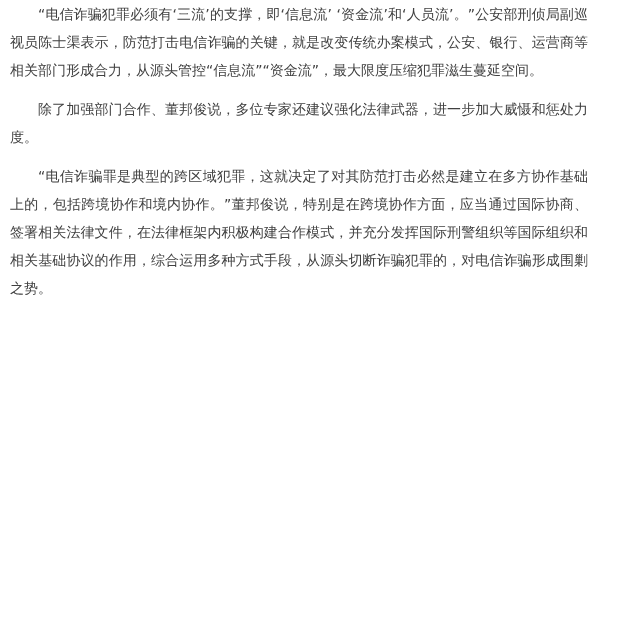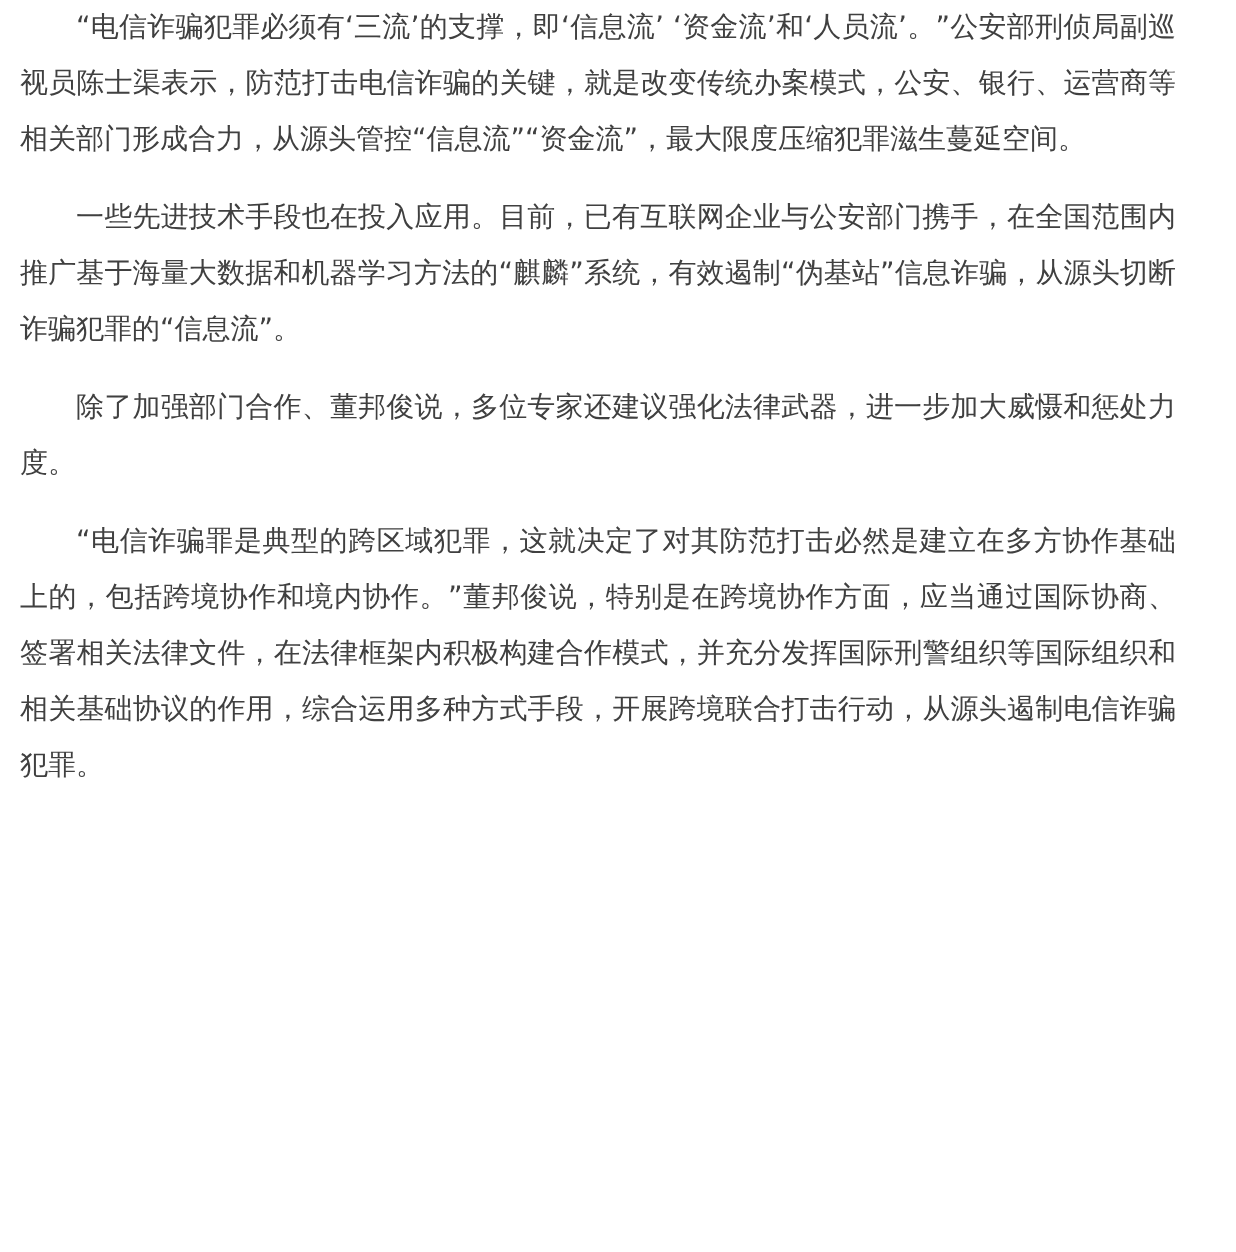--- a/index.html
+++ b/index.html
@@ -29,16 +29,15 @@
     text-align: justify;
     letter-spacing: 0;
     word-break: break-all;
   }
 </style>
 </head>
 <body>
 
 <div class="article-page">
   <p>“电信诈骗犯罪必须有‘三流’的支撑，即‘信息流’ ‘资金流’和‘人员流’。”公安部刑侦局副巡视员陈士渠表示，防范打击电信诈骗的关键，就是改变传统办案模式，公安、银行、运营商等相关部门形成合力，从源头管控“信息流”“资金流”，最大限度压缩犯罪滋生蔓延空间。</p>
-  <p>一些先进技术手段也在投入应用。目前，已有互联网企业与公安部门携手，在全国范围内推广基于海量大数据和机器学习方法的“麒麟”系统，有效遏制“伪基站”信息诈骗，从源头切断诈骗犯罪的“信息流”。</p>
   <p>除了加强部门合作、董邦俊说，多位专家还建议强化法律武器，进一步加大威慑和惩处力度。</p>
-  <p>“电信诈骗罪是典型的跨区域犯罪，这就决定了对其防范打击必然是建立在多方协作基础上的，包括跨境协作和境内协作。”董邦俊说，特别是在跨境协作方面，应当通过国际协商、签署相关法律文件，在法律框架内积极构建合作模式，并充分发挥国际刑警组织等国际组织和相关基础协议的作用，综合运用多种方式手段，开展跨境联合打击行动，从源头遏制电信诈骗犯罪。</p>
+  <p>“电信诈骗罪是典型的跨区域犯罪，这就决定了对其防范打击必然是建立在多方协作基础上的，包括跨境协作和境内协作。”董邦俊说，特别是在跨境协作方面，应当通过国际协商、签署相关法律文件，在法律框架内积极构建合作模式，并充分发挥国际刑警组织等国际组织和相关基础协议的作用，综合运用多种方式手段，从源头切断诈骗犯罪的，对电信诈骗形成围剿之势。</p>
 </div>
 
 </body></html>

